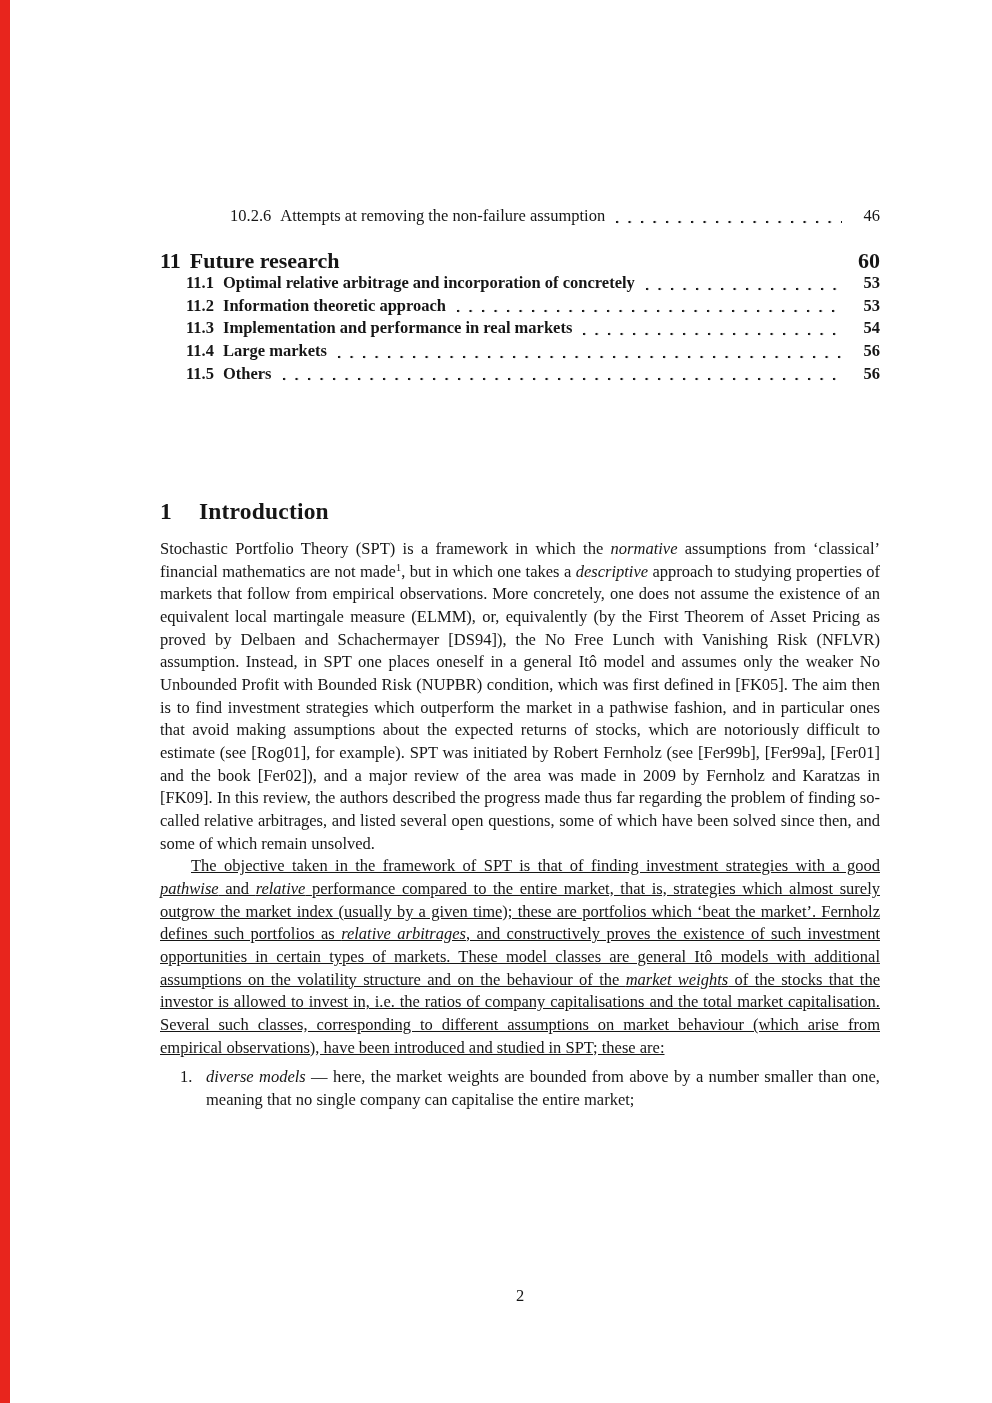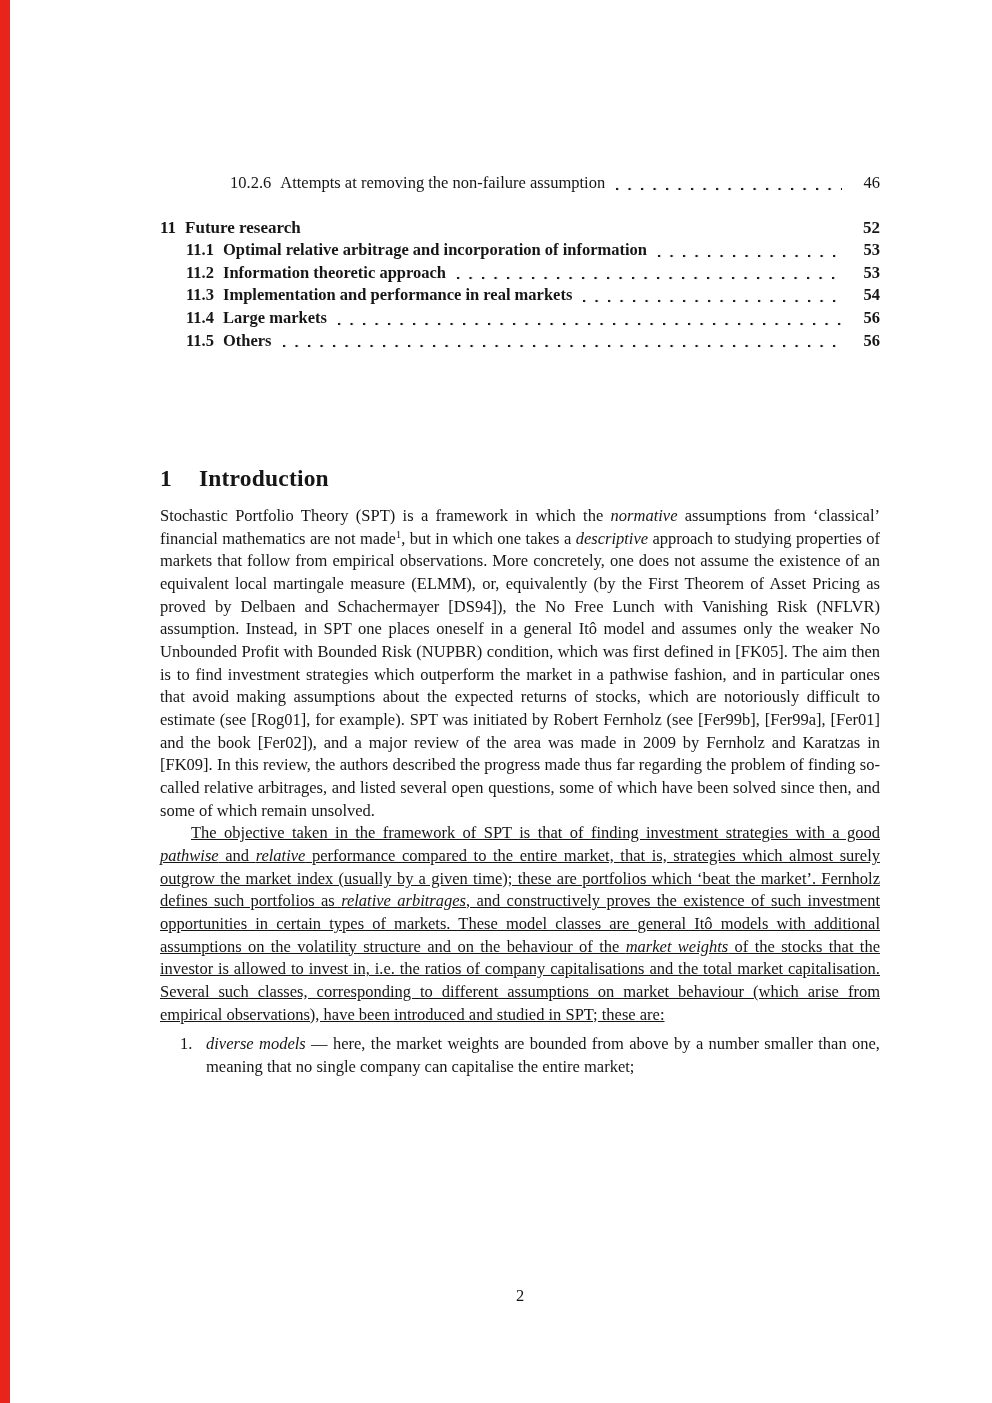--- a/index.html
+++ b/index.html
@@ -21,26 +21,26 @@
     width: 992px;
     padding: 172px 112px 0 160px;
   }
   
   .toc-row {
     display: flex;
     align-items: baseline;
     font-size: 16.5px;
     line-height: 22.6px;
   }
-  .toc-row.sub   { padding-left: 70px; }
+  .toc-row.sub   { padding-left: 70px; margin-top: 33px; }
   .toc-row.lvl2  { padding-left: 26px; font-weight: bold; }
   .toc-row.chapter {
     font-weight: bold;
     margin-top: 22px;
-    font-size: 17px;
+    font-size: 22px;
     justify-content: space-between;
   }
   .toc-num { margin-right: 9px; white-space: nowrap; }
   .toc-title { white-space: nowrap; }
   .leader {
     flex: 1 1 auto;
     height: 4px;
     margin: 0 8px 4px 10px;
     align-self: flex-end;
     background-image: radial-gradient(circle at 2px 2px, #161616 1.15px, rgba(0,0,0,0) 1.6px);
@@ -106,26 +106,26 @@
       <span class="toc-num">10.2.6</span>
       <span class="toc-title">Attempts at removing the non-failure assumption</span>
       <span class="leader"></span>
       <span class="toc-page">46</span>
     </div>
 
     <div class="toc-row chapter">
       <span class="toc-num">11</span>
       <span class="toc-title">Future research</span>
       <span class="spacer"></span>
-      <span class="toc-page">52</span>
+      <span class="toc-page">60</span>
     </div>
 
     <div class="toc-row lvl2">
       <span class="toc-num">11.1</span>
-      <span class="toc-title">Optimal relative arbitrage and incorporation of information</span>
+      <span class="toc-title">Optimal relative arbitrage and incorporation of concretely</span>
       <span class="leader"></span>
       <span class="toc-page">53</span>
     </div>
     <div class="toc-row lvl2">
       <span class="toc-num">11.2</span>
       <span class="toc-title">Information theoretic approach</span>
       <span class="leader"></span>
       <span class="toc-page">53</span>
     </div>
     <div class="toc-row lvl2">

